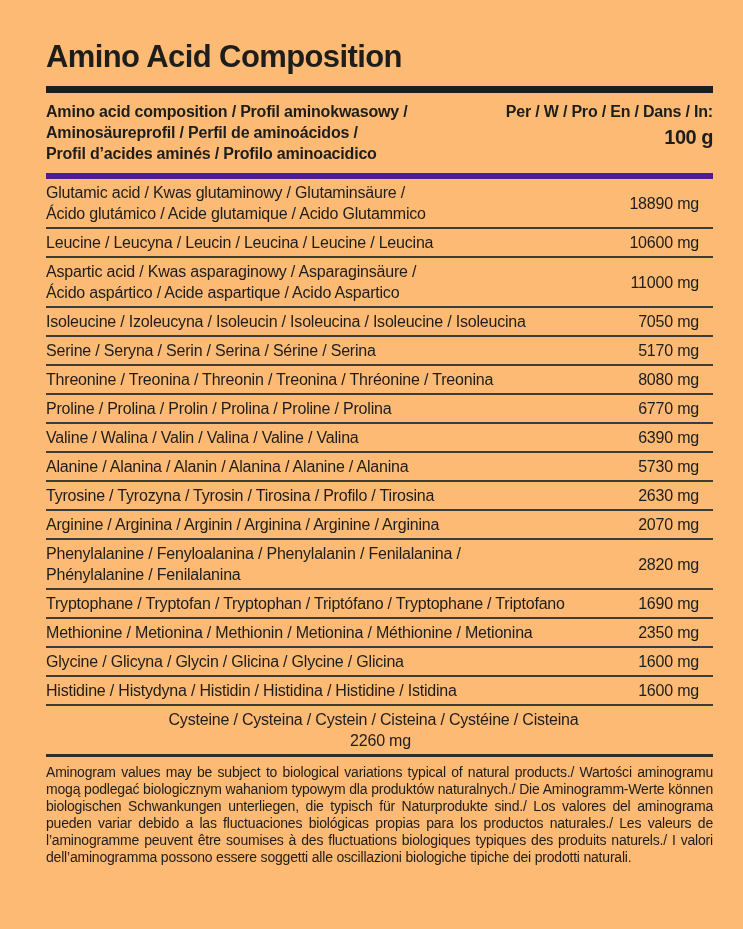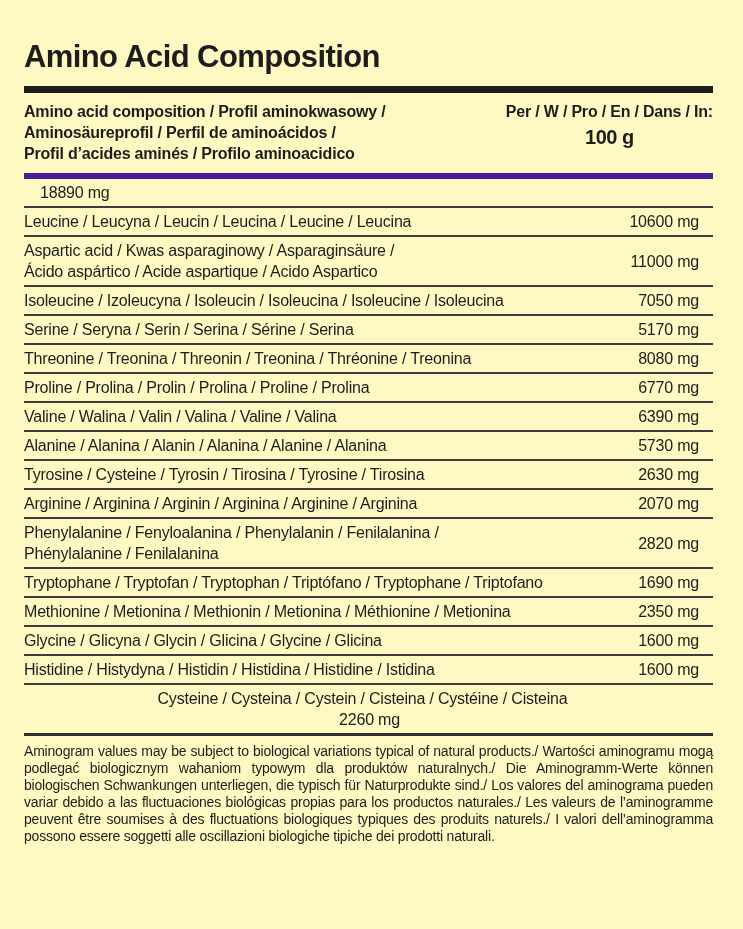--- a/index.html
+++ b/index.html
@@ -4,22 +4,22 @@
 <style>
   * { margin: 0; padding: 0; box-sizing: border-box; }
   html, body {
     background: #ffffff;
     font-family: "Liberation Sans", "DejaVu Sans", sans-serif;
     color: #1d1d1b;
   }
   .sheet {
     width: 743px;
     height: 929px;
-    background: #fef9c3;
-    padding: 40px 30px 0 24px;
+    background: #fdba74;
+    padding: 40px 30px 0 46px;
     overflow: hidden;
   }
   .page-title {
     font-size: 31px;
     font-weight: 700;
     letter-spacing: -0.6px;
     line-height: 1.1;
   }
   .title-rule {
     height: 7px;
@@ -36,21 +36,21 @@
   }
   .thead-left {
     font-size: 16px;
     font-weight: 700;
     line-height: 21px;
     letter-spacing: -0.2px;
     white-space: pre-line;
     flex: 1;
   }
   .thead-right {
-    text-align: center;
+    text-align: right;
     white-space: nowrap;
     padding-left: 10px;
   }
   .per-label {
     font-size: 16px;
     font-weight: 700;
     letter-spacing: -0.2px;
     line-height: 21px;
   }
   .per-amount {
@@ -106,20 +106,22 @@
 Aminosäureprofil / Perfil de aminoácidos /
 Profil d’acides aminés / Profilo aminoacidico</div>
     <div class="thead-right">
       <div class="per-label">Per / W / Pro / En / Dans / In:</div>
       <div class="per-amount">100 g</div>
     </div>
   </div>
 
   <div class="amino-table">
     <div class="row">
+      <div class="cell-name">Glutamic acid / Kwas glutaminowy / Glutaminsäure /
+Ácido glutámico / Acide glutamique / Acido Glutammico</div>
       <div class="cell-value">18890 mg</div>
     </div>
     <div class="row">
       <div class="cell-name">Leucine / Leucyna / Leucin / Leucina / Leucine / Leucina</div>
       <div class="cell-value">10600 mg</div>
     </div>
     <div class="row">
       <div class="cell-name">Aspartic acid / Kwas asparaginowy / Asparaginsäure /
 Ácido aspártico / Acide aspartique / Acido Aspartico</div>
       <div class="cell-value">11000 mg</div>
@@ -142,21 +144,21 @@
     </div>
     <div class="row">
       <div class="cell-name">Valine / Walina / Valin / Valina / Valine / Valina</div>
       <div class="cell-value">6390 mg</div>
     </div>
     <div class="row">
       <div class="cell-name">Alanine / Alanina / Alanin / Alanina / Alanine / Alanina</div>
       <div class="cell-value">5730 mg</div>
     </div>
     <div class="row">
-      <div class="cell-name">Tyrosine / Cysteine / Tyrosin / Tirosina / Tyrosine / Tirosina</div>
+      <div class="cell-name">Tyrosine / Tyrozyna / Tyrosin / Tirosina / Profilo / Tirosina</div>
       <div class="cell-value">2630 mg</div>
     </div>
     <div class="row">
       <div class="cell-name">Arginine / Arginina / Arginin / Arginina / Arginine / Arginina</div>
       <div class="cell-value">2070 mg</div>
     </div>
     <div class="row">
       <div class="cell-name">Phenylalanine / Fenyloalanina / Phenylalanin / Fenilalanina /
 Phénylalanine / Fenilalanina</div>
       <div class="cell-value">2820 mg</div>

